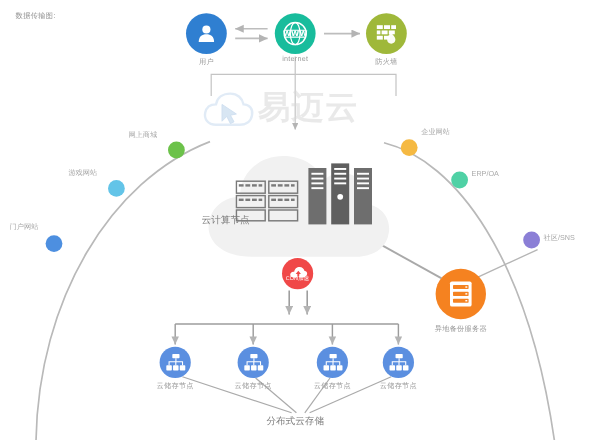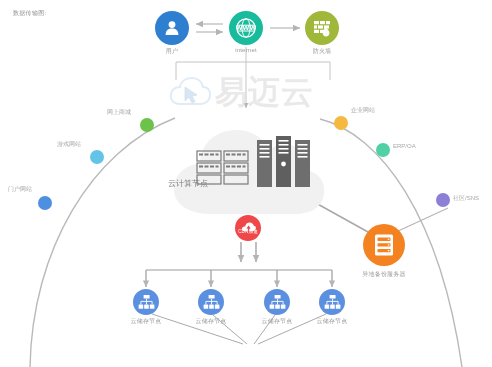--- a/index.html
+++ b/index.html
@@ -71,26 +71,26 @@
     position: absolute;
     left: 168px;
     top: 76px;
     z-index: 2;
     display: flex;
     align-items: center;
     gap: 3px;
     opacity: 0.55;
   }
   #watermark-text {
-    font-size: 32px;
+    font-size: 27px;
     font-weight: bold;
     color: #d8d8d8;
     letter-spacing: 1px;
     line-height: 1;
-    font-family: Liberation Sans, sans-serif;
+    font-family: Liberation Mono, monospace;
   }
 
   
   #cloud-shape {
     position: absolute;
     left: 168px;
     top: 118px;
     width: 160px;
     height: 106px;
     z-index: 2;
@@ -407,14 +407,15 @@
           <g stroke="#fff" stroke-width="0.9" fill="none">
             <path d="M8.6,4.6 L8.6,7.4"></path>
             <path d="M2.9,10.4 L2.9,7.4 L14.1,7.4 L14.1,10.4"></path>
             <path d="M8.5,7.4 L8.5,10.4"></path>
           </g>
         </svg>
     </div>
     <div class="node-label" style="top:28px;">云储存节点</div>
   </div>
 
+  <div style="position:absolute; left:0; top:345px; width:492px; text-align:center; font-size:8px; color:#7d7d7d; z-index:6;">分布式云存储</div>
 
 </div>
 
 </body></html>

